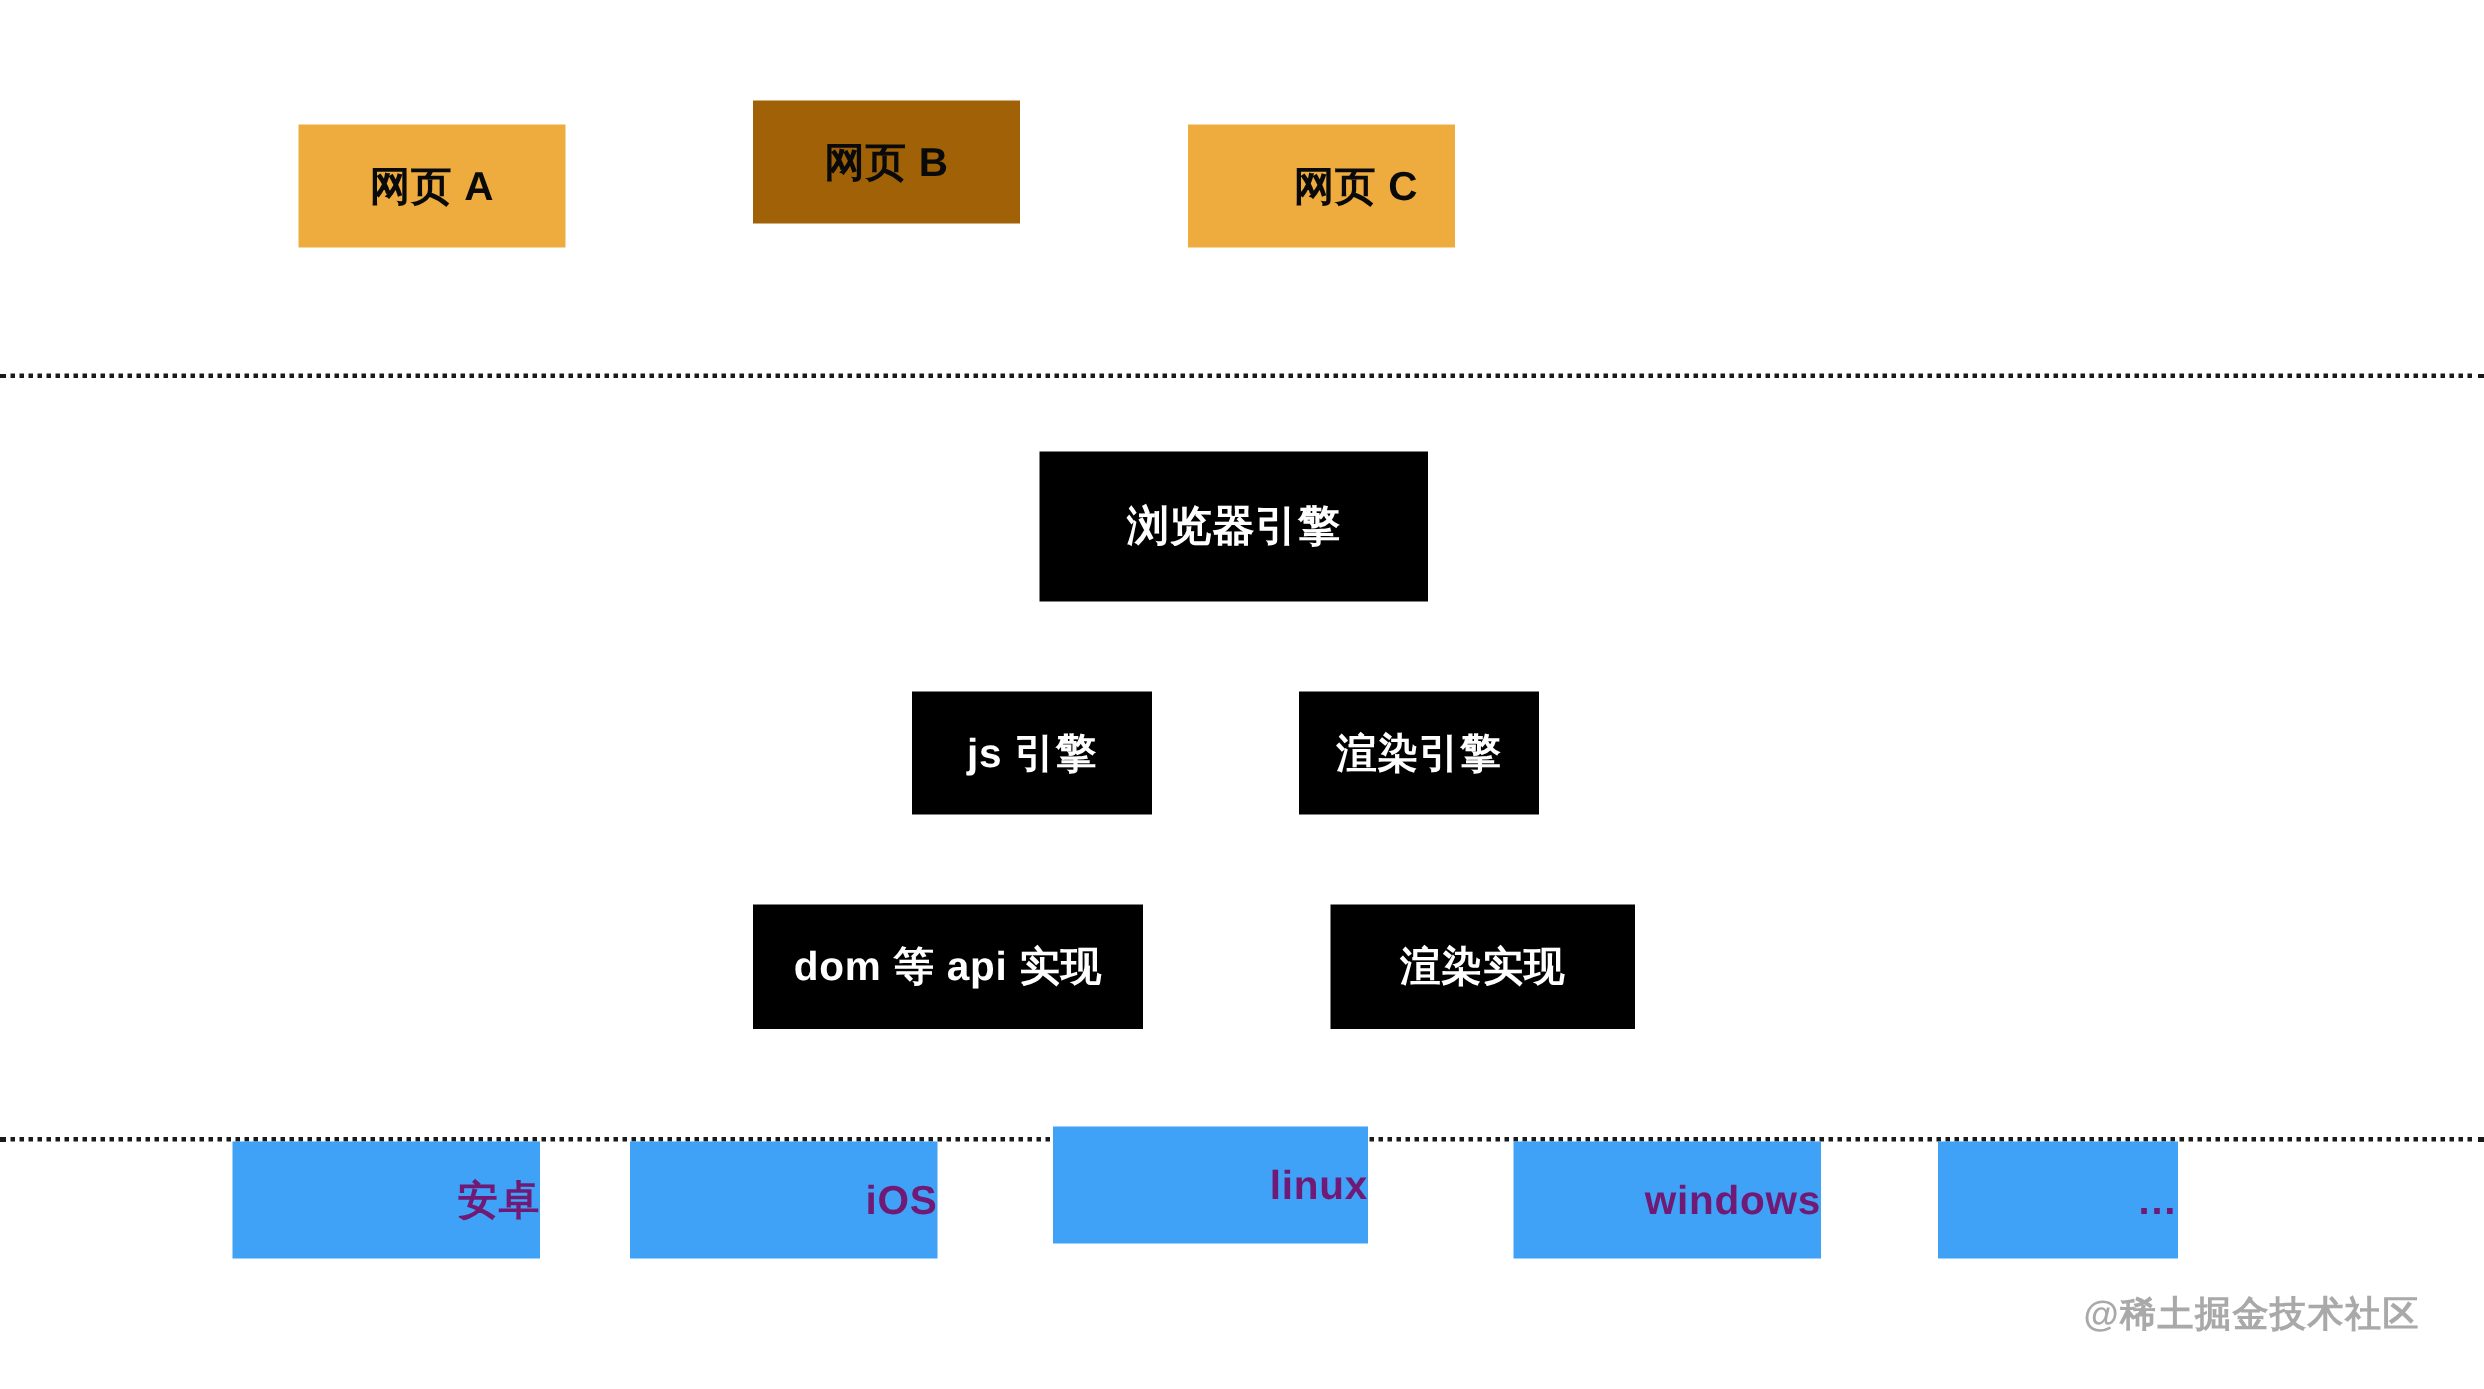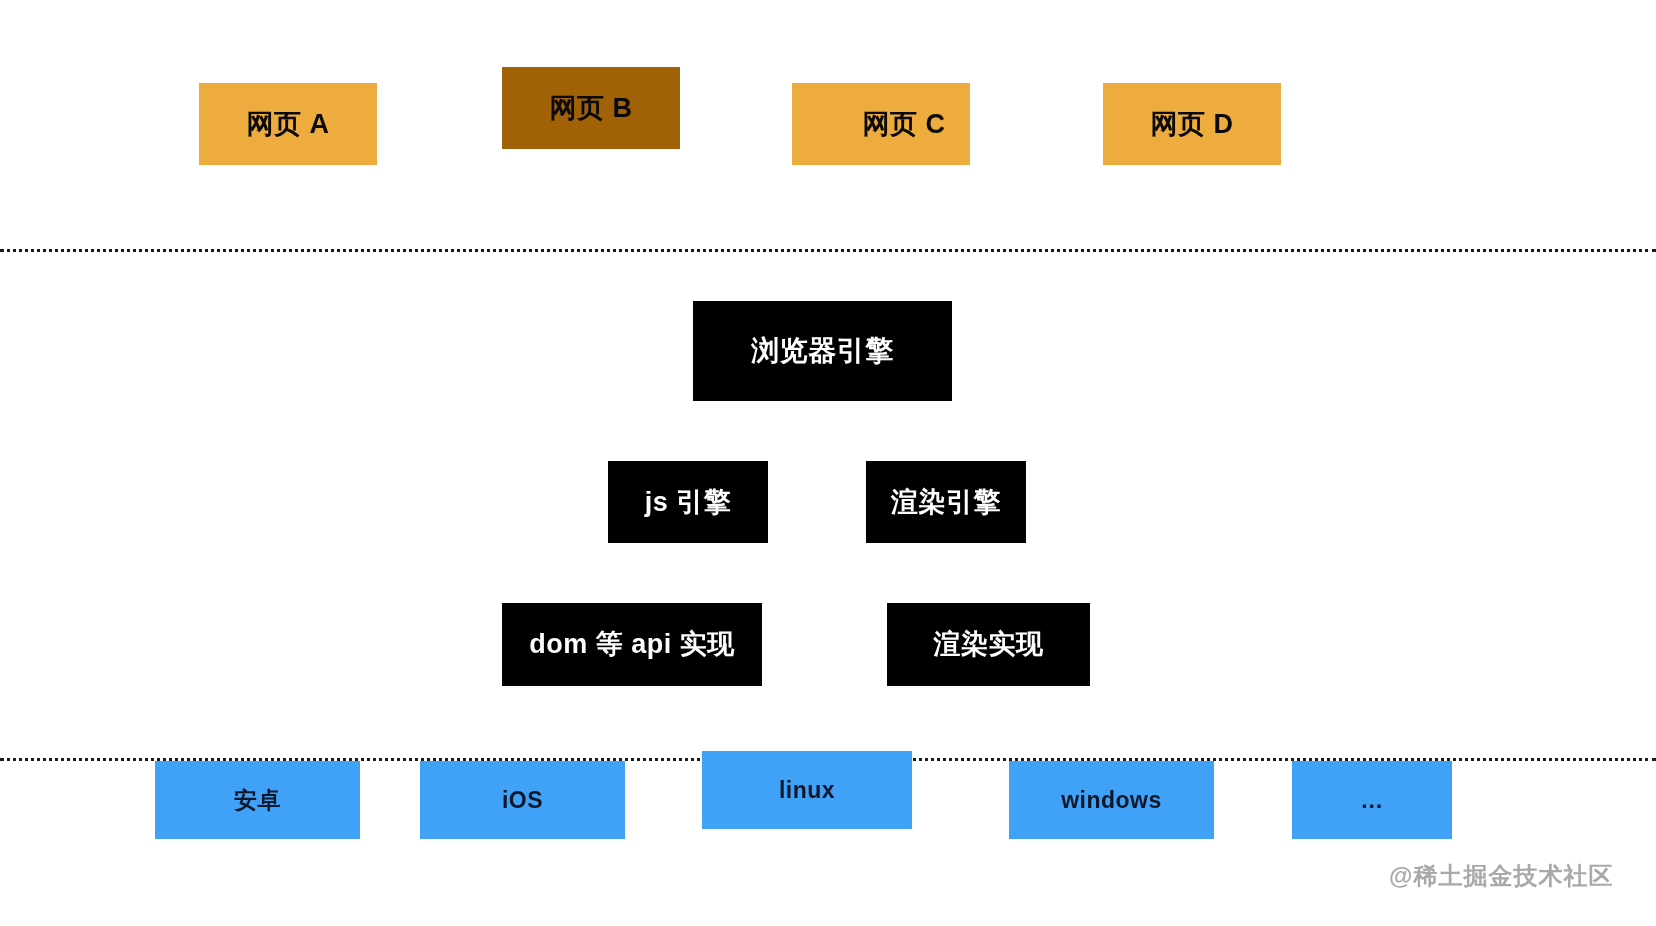--- a/index.html
+++ b/index.html
@@ -33,22 +33,23 @@
     background: #eeab3e;
     color: #0a0a0a;
     font-size: 27px;
   }
   .box-engine {
     background: #000000;
     color: #ffffff;
   }
   .box-platform {
     background: #40a2f7;
-    color: #0f172a;
-    font-size: 23px;
+    color: #701a75;
+    font-size: 27px;
+    justify-content: flex-end;
   }
   .divider {
     position: absolute;
     left: 0;
     width: 1656px;
     height: 0;
     border-top: 3px dotted #1a1a1a;
   }
   .watermark {
     position: absolute;
@@ -65,23 +66,20 @@
 <div id="canvas" style="background: rgb(255, 255, 255);">
 
   <div class="box box-page" style="left: 199px; top: 68px; width: 178px; height: 82px; background: rgb(238, 171, 62);">
     <span>网页 A</span>
   </div>
   <div class="box box-page" style="left: 502px; top: 52px; width: 178px; height: 82px; background: #a16207;">
     <span>网页 B</span>
   </div>
   <div class="box box-page" style="left: 792px; top: 68px; width: 178px; height: 82px; background: rgb(238, 171, 62); padding-left: 46px;">
     <span>网页 C</span>
-  </div>
-  <div class="box box-page" style="left: 1103px; top: 68px; width: 178px; height: 82px; background: rgb(238, 171, 62);">
-    <span>网页 D</span>
   </div>
 
   <div class="divider" style="top: 249px; border-top-color: rgb(26, 26, 26);"></div>
 
   <div class="box box-engine" style="left: 693px; top: 286px; width: 259px; height: 100px; font-size: 28px; background: rgb(0, 0, 0);">
     <span>浏览器引擎</span>
   </div>
   <div class="box box-engine" style="left: 608px; top: 446px; width: 160px; height: 82px; font-size: 27px; background: rgb(0, 0, 0);">
     <span>js 引擎</span>
   </div>

